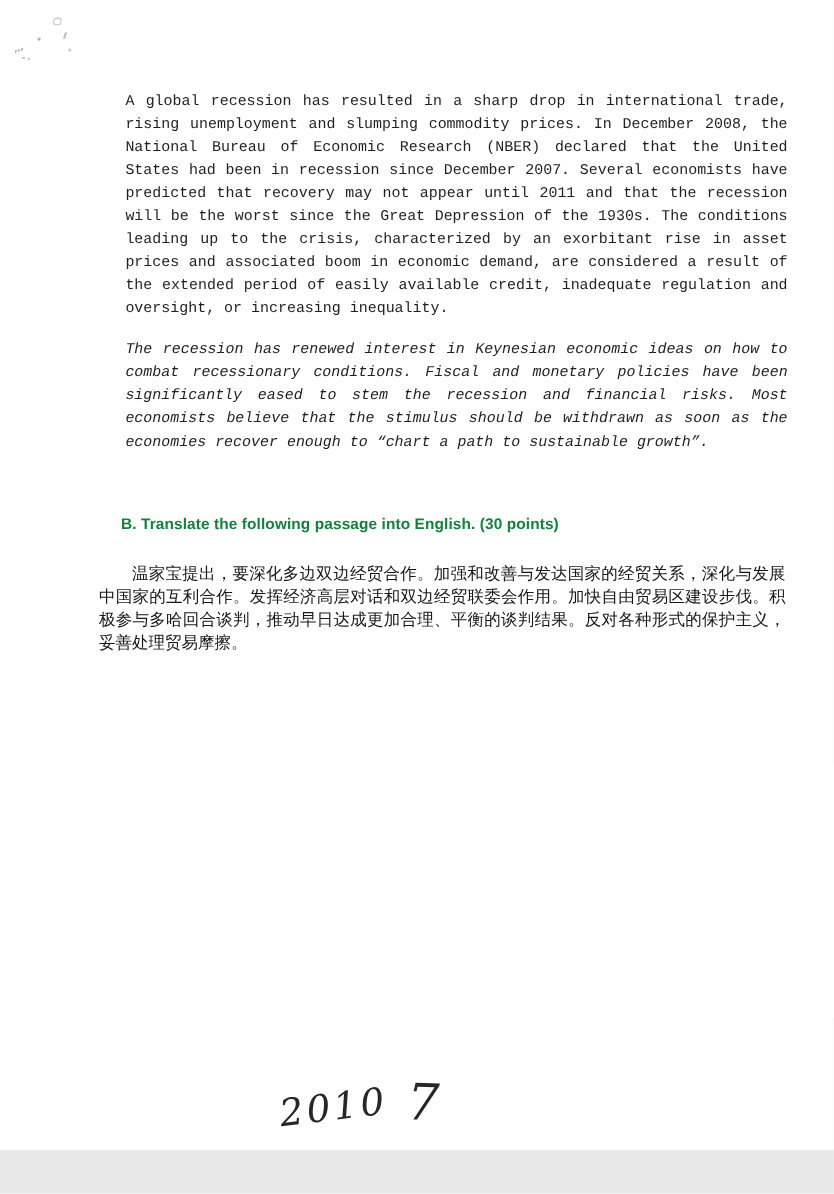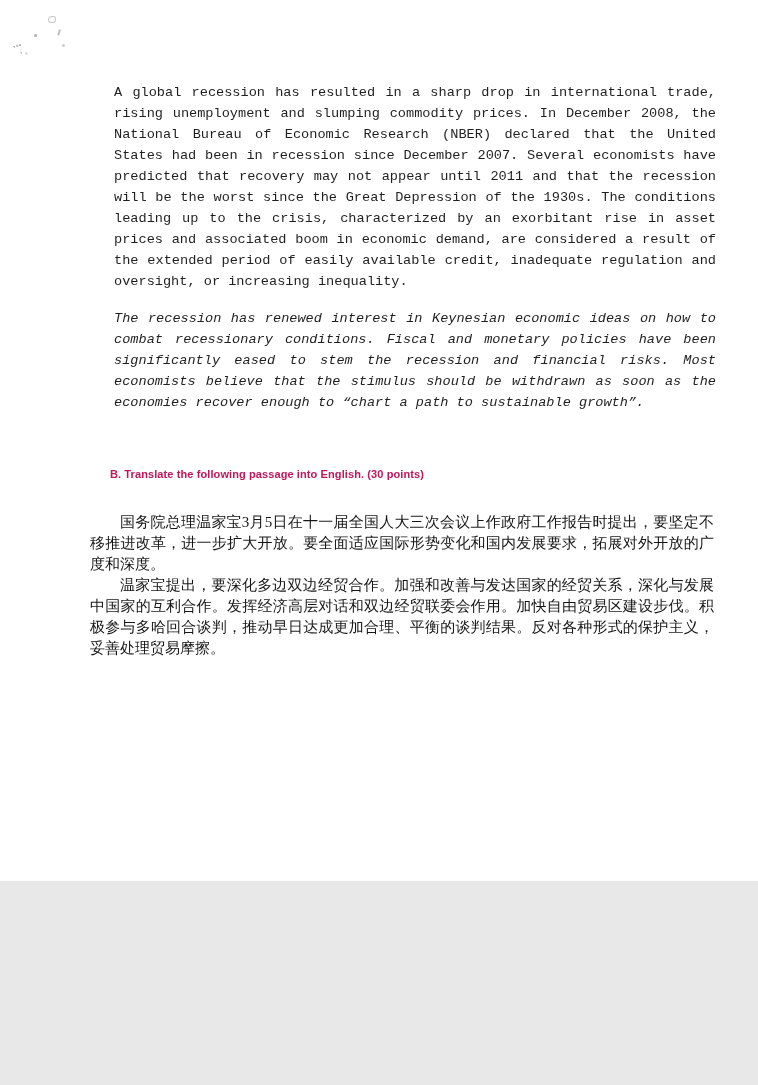--- a/index.html
+++ b/index.html
@@ -3,21 +3,21 @@
 <meta charset="utf-8">
 <style>
   html, body {
     margin: 0;
     padding: 0;
     background: #e8e8e8;
   }
   .page {
     position: relative;
     width: 758px;
-    height: 881px;
+    height: 1046px;
     background: #ffffff;
     overflow: hidden;
     font-family: "Liberation Sans", sans-serif;
   }
   
   .english-passage {
     position: absolute;
     left: 114px;
     top: 82px;
     width: 602px;
@@ -35,24 +35,24 @@
     margin-top: 16px;
     font-style: italic;
   }
   
   .section-heading {
     position: absolute;
     left: 110px;
     top: 468px;
     margin: 0;
     font-family: "Liberation Sans", "DejaVu Sans", sans-serif;
-    font-size: 11px;
+    font-size: 14px;
     font-weight: 600;
     letter-spacing: 0.1px;
-    color: #be185d;
+    color: #15803d;
   }
   
   .chinese-passage {
     position: absolute;
     left: 90px;
     top: 512px;
     width: 624px;
     font-family: "Liberation Serif", "DejaVu Serif", serif;
     font-size: 15px;
     line-height: 21px;
@@ -119,21 +119,20 @@
   <div class="smudge s6"></div>
 
   <div class="english-passage">
     <p>A global recession has resulted in a sharp drop in international trade, rising unemployment and slumping commodity prices. In December 2008, the National Bureau of Economic Research (NBER) declared that the United States had been in recession since December 2007. Several economists have predicted that recovery may not appear until 2011 and that the recession will be the worst since the Great Depression of the 1930s. The conditions leading up to the crisis, characterized by an exorbitant rise in asset prices and associated boom in economic demand, are considered a result of the extended period of easily available credit, inadequate regulation and oversight, or increasing inequality.</p>
     <p>The recession has renewed interest in Keynesian economic ideas on how to combat recessionary conditions. Fiscal and monetary policies have been significantly eased to stem the recession and financial risks. Most economists believe that the stimulus should be withdrawn as soon as the economies recover enough to “chart a path to sustainable growth”.</p>
   </div>
 
   <h2 class="section-heading">B. Translate the following passage into English. (30 points)</h2>
 
   <div class="chinese-passage">
-    <p>国务院总理温家宝3月5日在十一届全国人大三次会议上作政府工作报告时提出，要坚定不移推进改革，进一步扩大开放。要全面适应国际形势变化和国内发展要求，拓展对外开放的广度和深度。</p>
     <p>温家宝提出，要深化多边双边经贸合作。加强和改善与发达国家的经贸关系，深化与发展中国家的互利合作。发挥经济高层对话和双边经贸联委会作用。加快自由贸易区建设步伐。积极参与多哈回合谈判，推动早日达成更加合理、平衡的谈判结果。反对各种形式的保护主义，妥善处理贸易摩擦。</p>
   </div>
 
   <div class="handwriting">
     <span class="hw-year">2010</span>
     <span class="hw-number">7</span>
   </div>
 
 </div>
 

